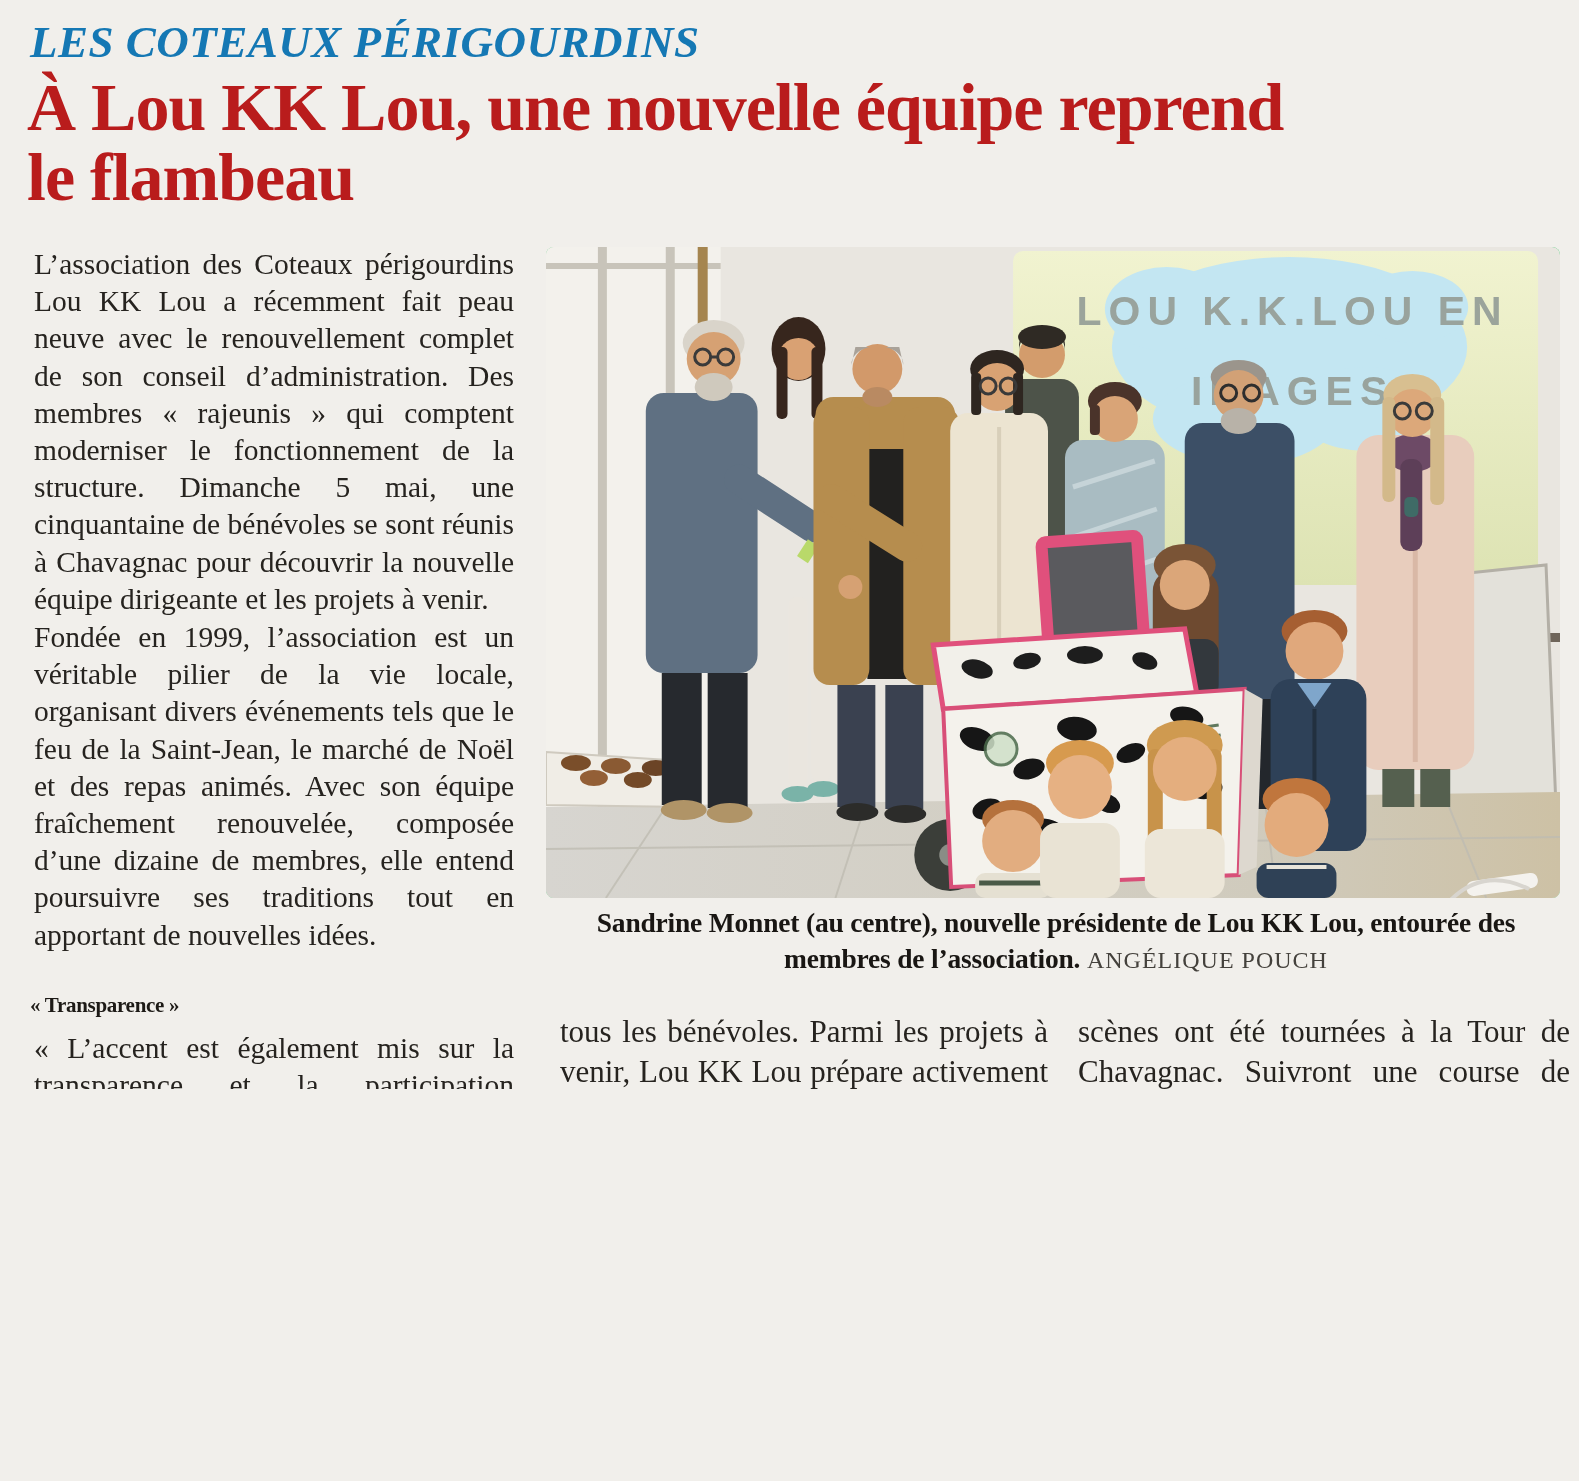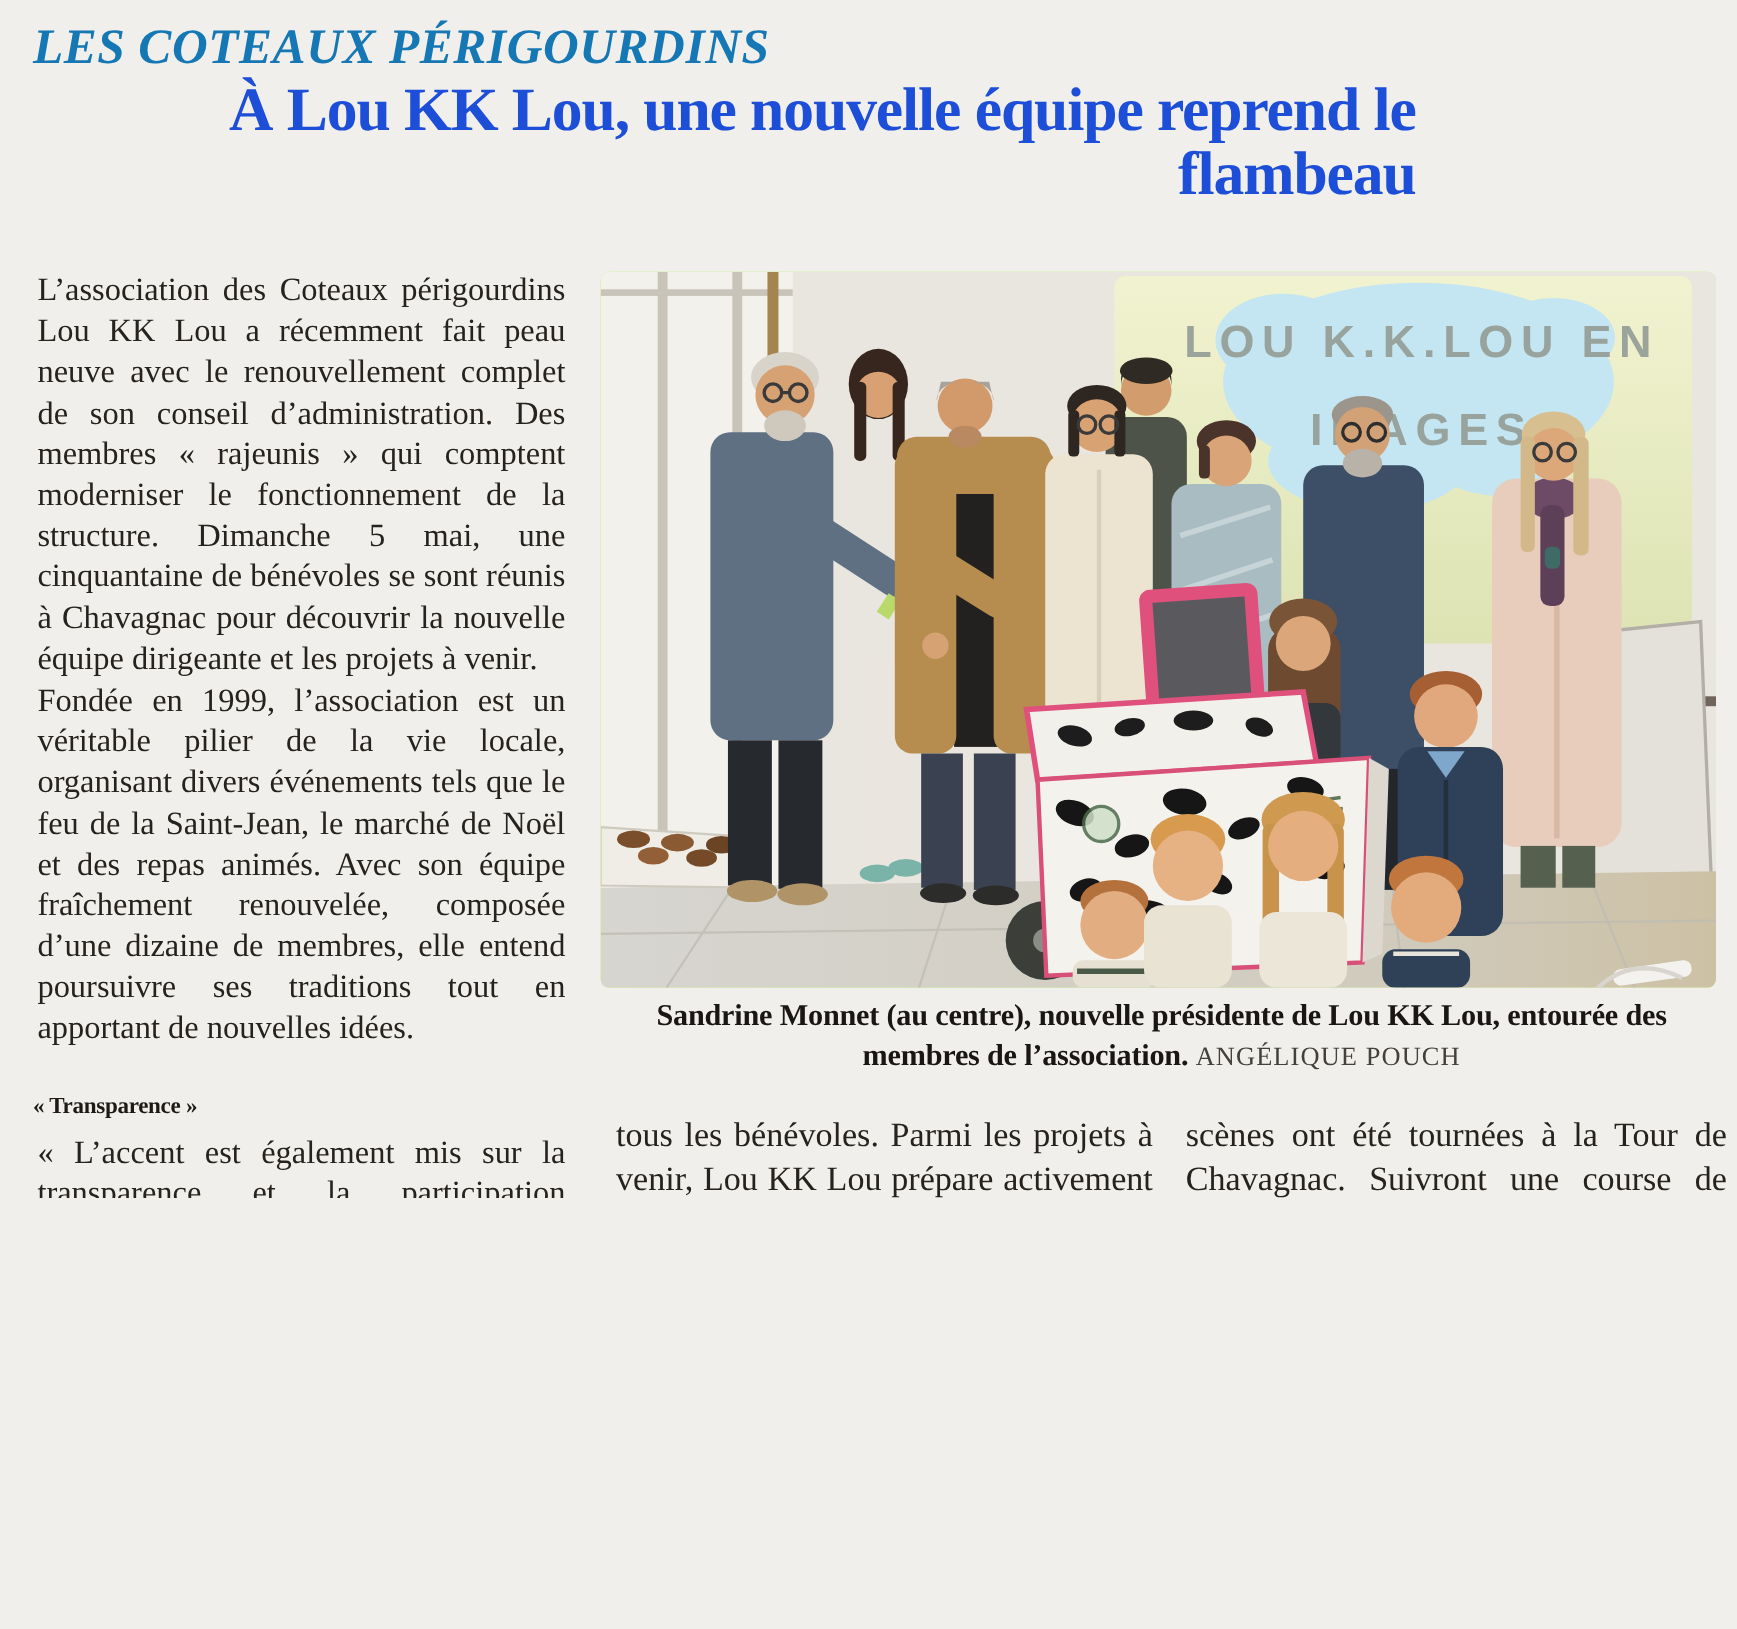--- a/index.html
+++ b/index.html
@@ -6,40 +6,39 @@
   body{background:#f1efeb;font-family:"Liberation Serif", serif;}
   .page{position:relative;width:1579px;height:1089px;background:#f1efeb;overflow:hidden;}
 
   .kicker{
     position:absolute;left:30px;top:18px;width:1000px;
     font-style:italic;font-weight:bold;font-size:45px;line-height:1.1;
     color:#1578b4;letter-spacing:.5px;
   }
   .headline{
     position:absolute;left:27px;top:72px;width:1260px;margin:0;
-    font-weight:bold;font-size:56px;line-height:1.03;color:#1d4ed8;
+    font-weight:bold;font-size:68px;line-height:1.03;color:#b91c1c;
     letter-spacing:-1px;
-    text-align:right;
   }
 
   .col{position:absolute;color:#26231f;text-align:justify;}
   .col p{margin:0 0 1px 4px;hyphens:auto;-webkit-hyphens:auto;}
   .col1{left:30px;top:246px;width:484px;font-size:29.5px;line-height:37.2px;}
   .col2{left:556px;top:1012px;width:492px;font-size:31px;line-height:40px;}
   .col3{left:1074px;top:1012px;width:496px;font-size:31px;line-height:40px;}
 
   .subhead{
     margin:33px 0 6px 0;font-size:21px;font-weight:bold;color:#1d1a16;
     text-align:left;letter-spacing:-.3px;
   }
   .byline{font-weight:bold;text-align:left;margin-top:2px;}
 
   .photo{
     position:absolute;left:546px;top:247px;width:1014px;height:651px;margin:0;
-    border-radius:8px;overflow:hidden;background:#bef264;
+    border-radius:8px;overflow:hidden;background:#22c55e;
   }
   .photo svg{display:block;width:100%;height:100%;}
 
   .caption{
     position:absolute;left:548px;top:905px;width:1016px;
     font-size:27.5px;line-height:36px;color:#191613;font-weight:bold;
     letter-spacing:-.2px;
     text-align:center;
   }
   .caption .credit{

